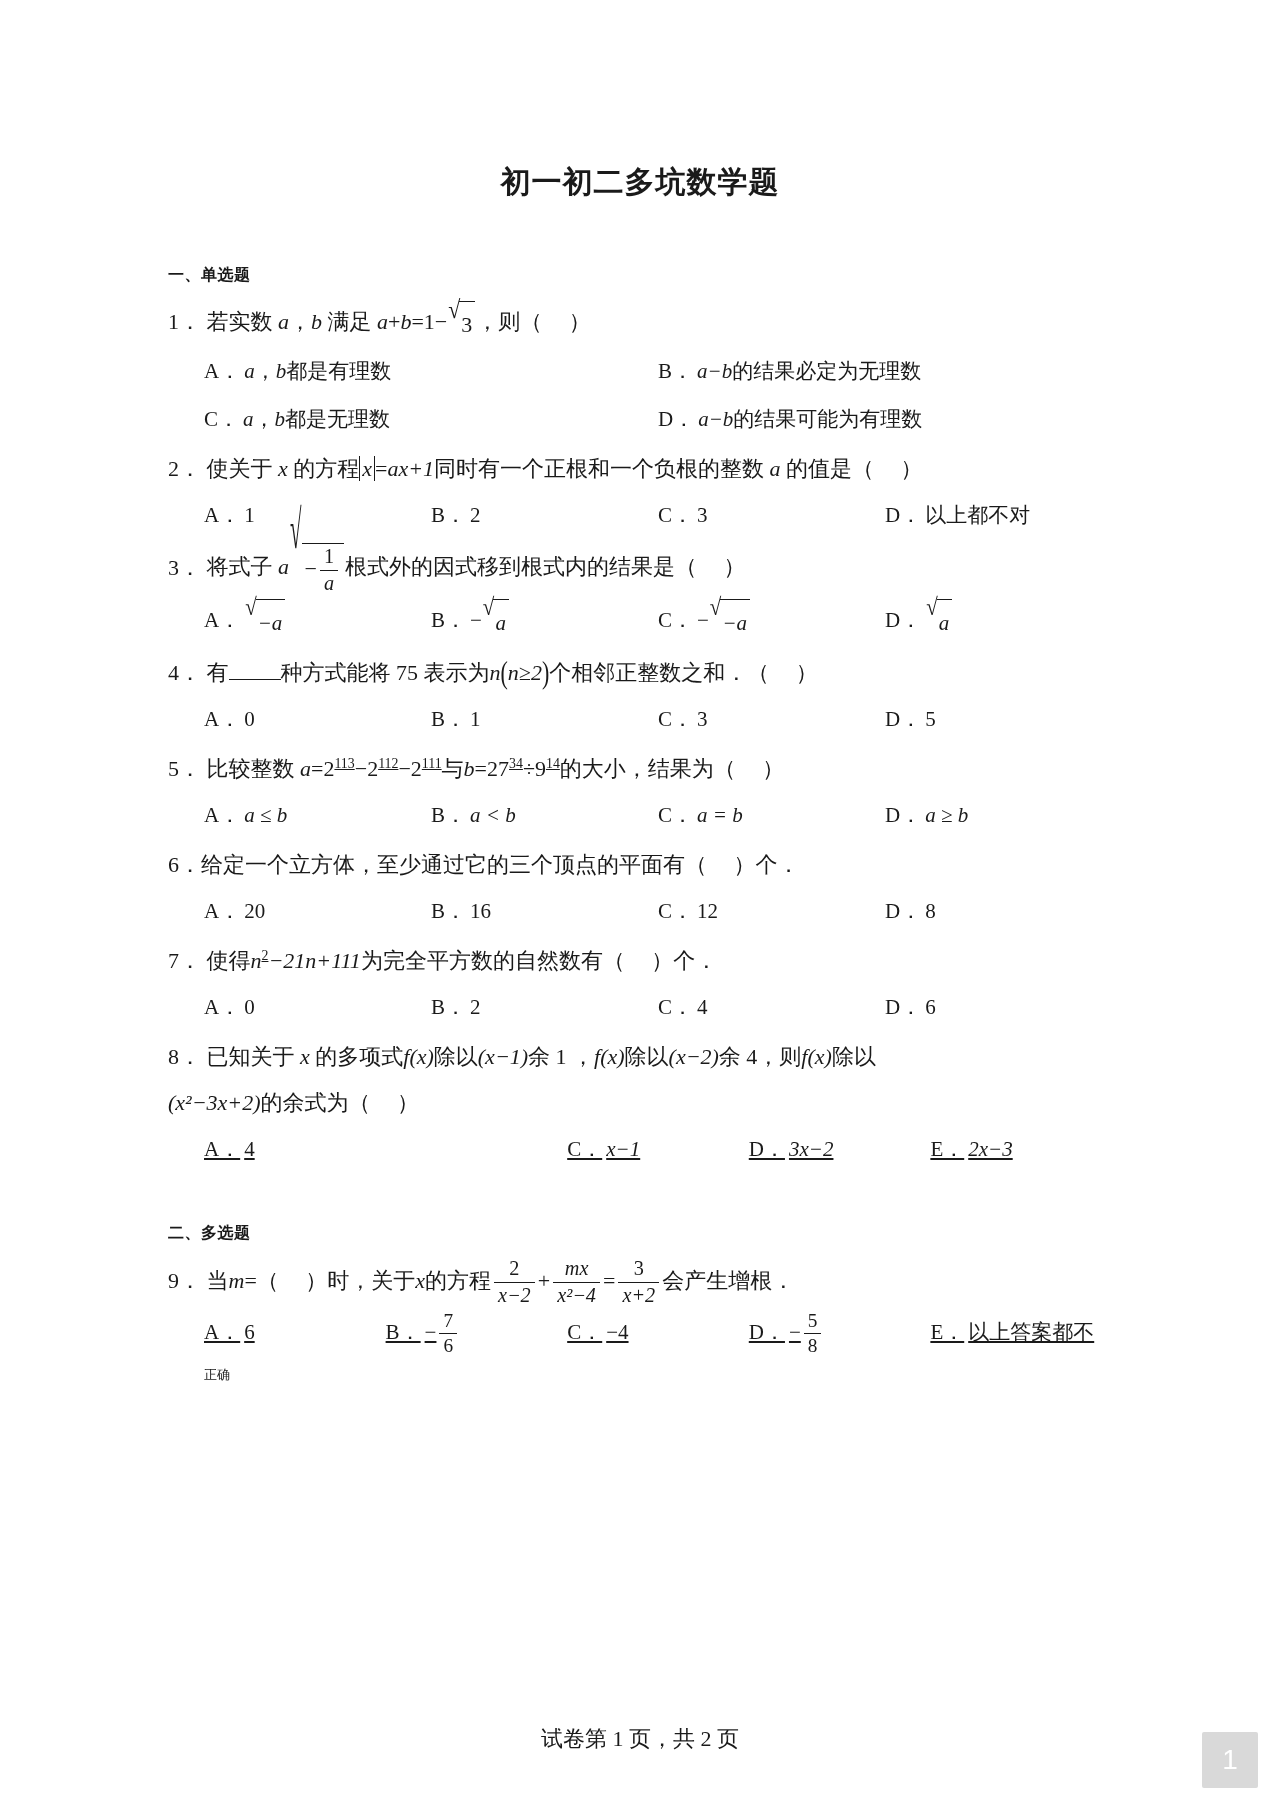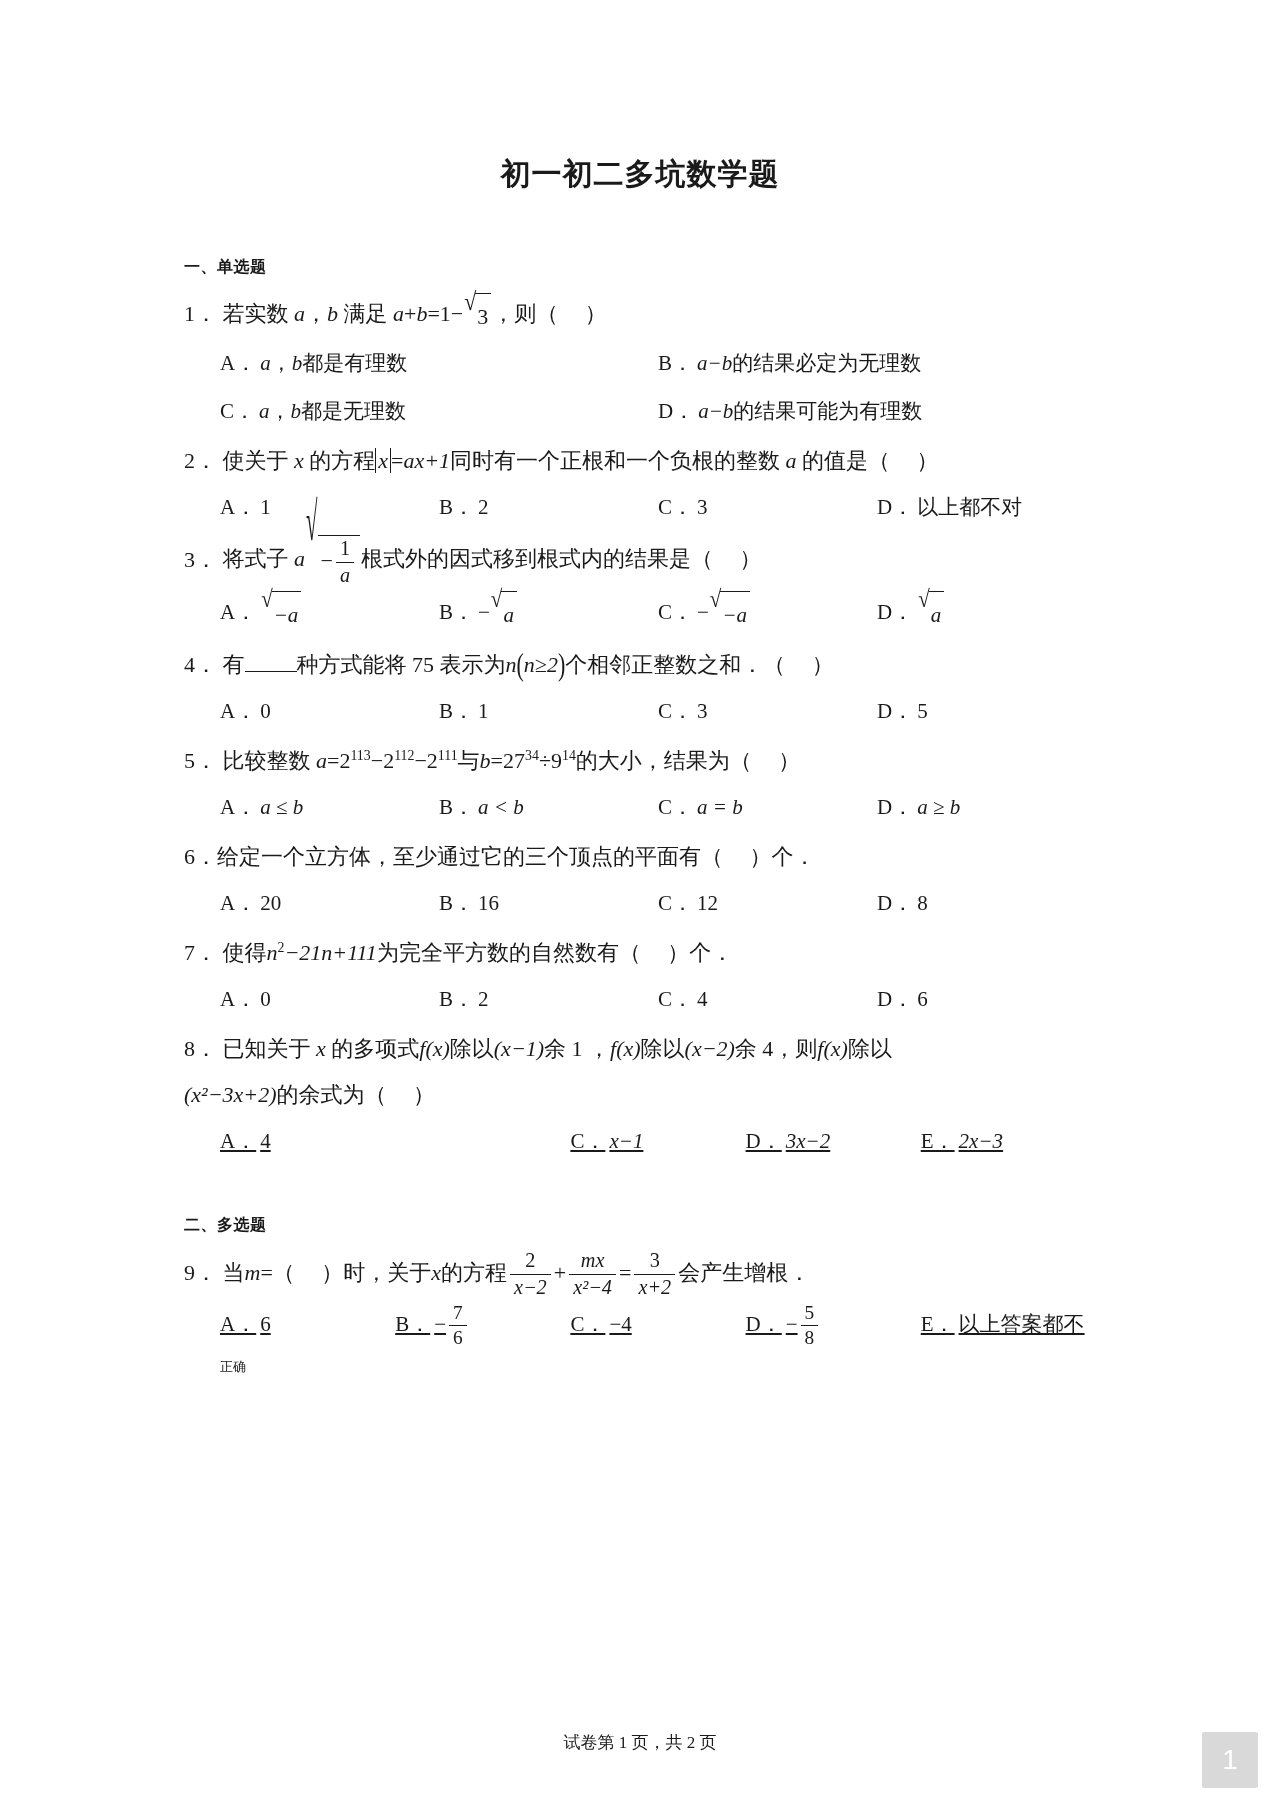--- a/index.html
+++ b/index.html
@@ -11,21 +11,22 @@
     width: 1280px;
     height: 1810px;
     position: relative;
     font-family: "Liberation Serif", "DejaVu Serif", serif;
     color: #1a1a1a;
     overflow: hidden;
   }
   .page {
     position: absolute;
     inset: 0;
-    padding: 16px;
+    padding: 0;
+    margin-top: 24px;
   }
   .doc-title {
     text-align: center;
     font-size: 30px;
     font-weight: bold;
     letter-spacing: 1px;
     margin: 0;
     padding-top: 138px;
   }
   .body-area {
@@ -75,20 +76,21 @@
     padding-left: 36px;
     margin: 0;
   }
   .mi { font-style: italic; font-family: "Liberation Serif", serif; }
   .mn { font-style: normal; }
   sup.ex {
     font-size: 0.63em;
     vertical-align: super;
     line-height: 0;
     font-style: normal;
+    text-decoration: underline;
   }
   
   .sqrt {
     display: inline-flex;
     align-items: stretch;
     vertical-align: middle;
     position: relative;
     margin: 0 1px;
   }
   .sqrt > .sign {
@@ -150,21 +152,21 @@
     display: inline-block;
     transform: scaleY(1.45);
     font-style: normal;
   }
   .footer {
     position: absolute;
     left: 0;
     right: 0;
     bottom: 56px;
     text-align: center;
-    font-size: 17px;
+    font-size: 22px;
   }
   .page-badge {
     position: absolute;
     right: 22px;
     bottom: 22px;
     width: 56px;
     height: 56px;
     background: #d9d9d9;
     color: #ffffff;
     font-size: 28px;

